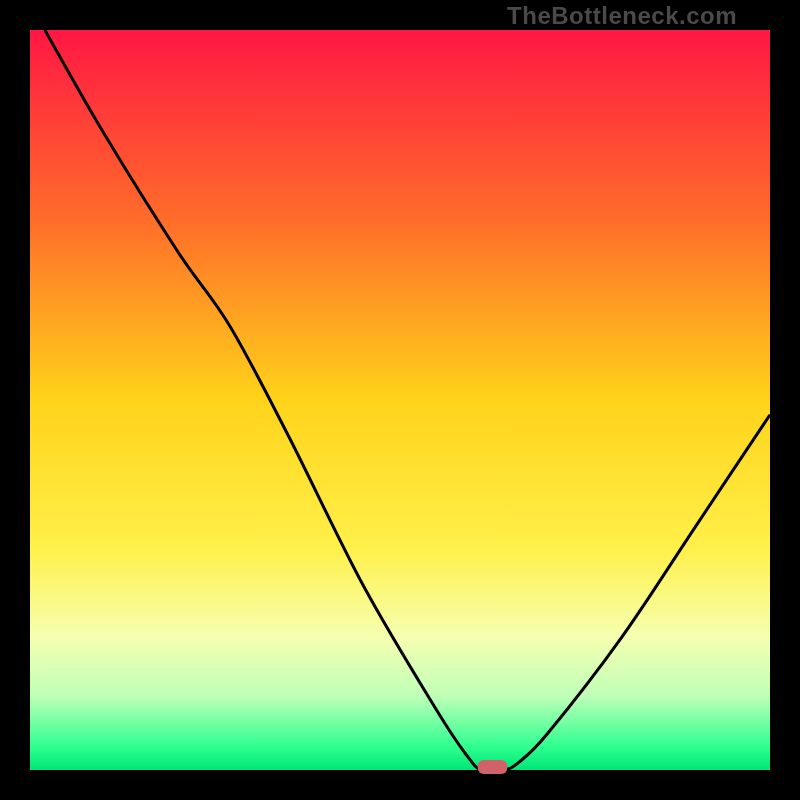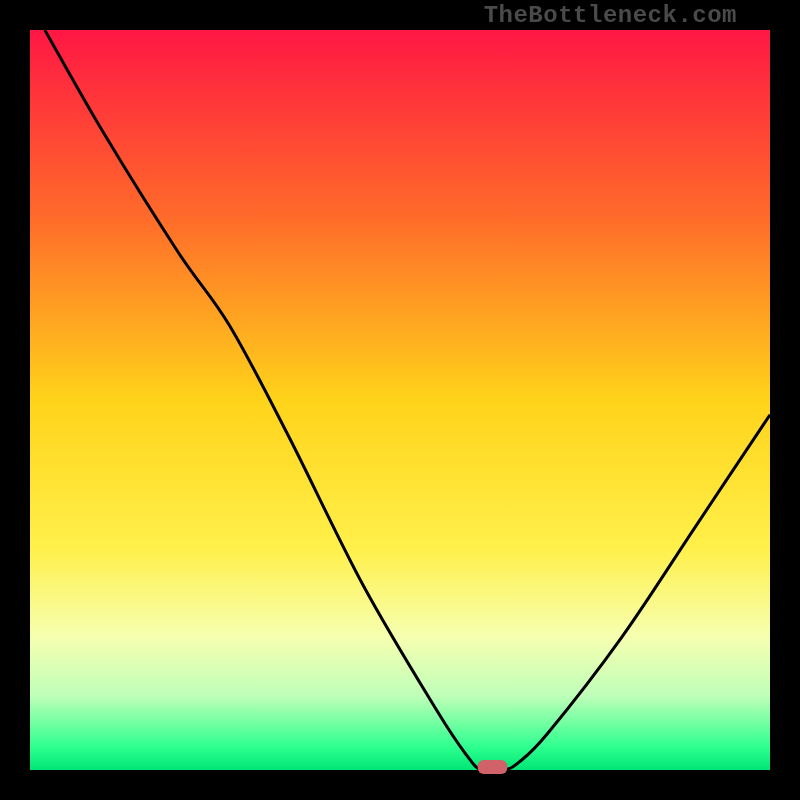--- a/index.html
+++ b/index.html
@@ -11,21 +11,20 @@
     overflow: hidden;
     font-family: Arial, Helvetica, sans-serif;
   }
   .frame {
     position: absolute;
     left: 0;
     top: 0;
     width: 749px;
     height: 800px;
     background: #000;
-    font-family: Liberation Mono, monospace;
   }
   .watermark {
     position: absolute;
     top: 2px;
     right: 12px;
     color: #4a4a4a;
     font-size: 24px;
     font-weight: bold;
     letter-spacing: 0.5px;
     z-index: 10;

